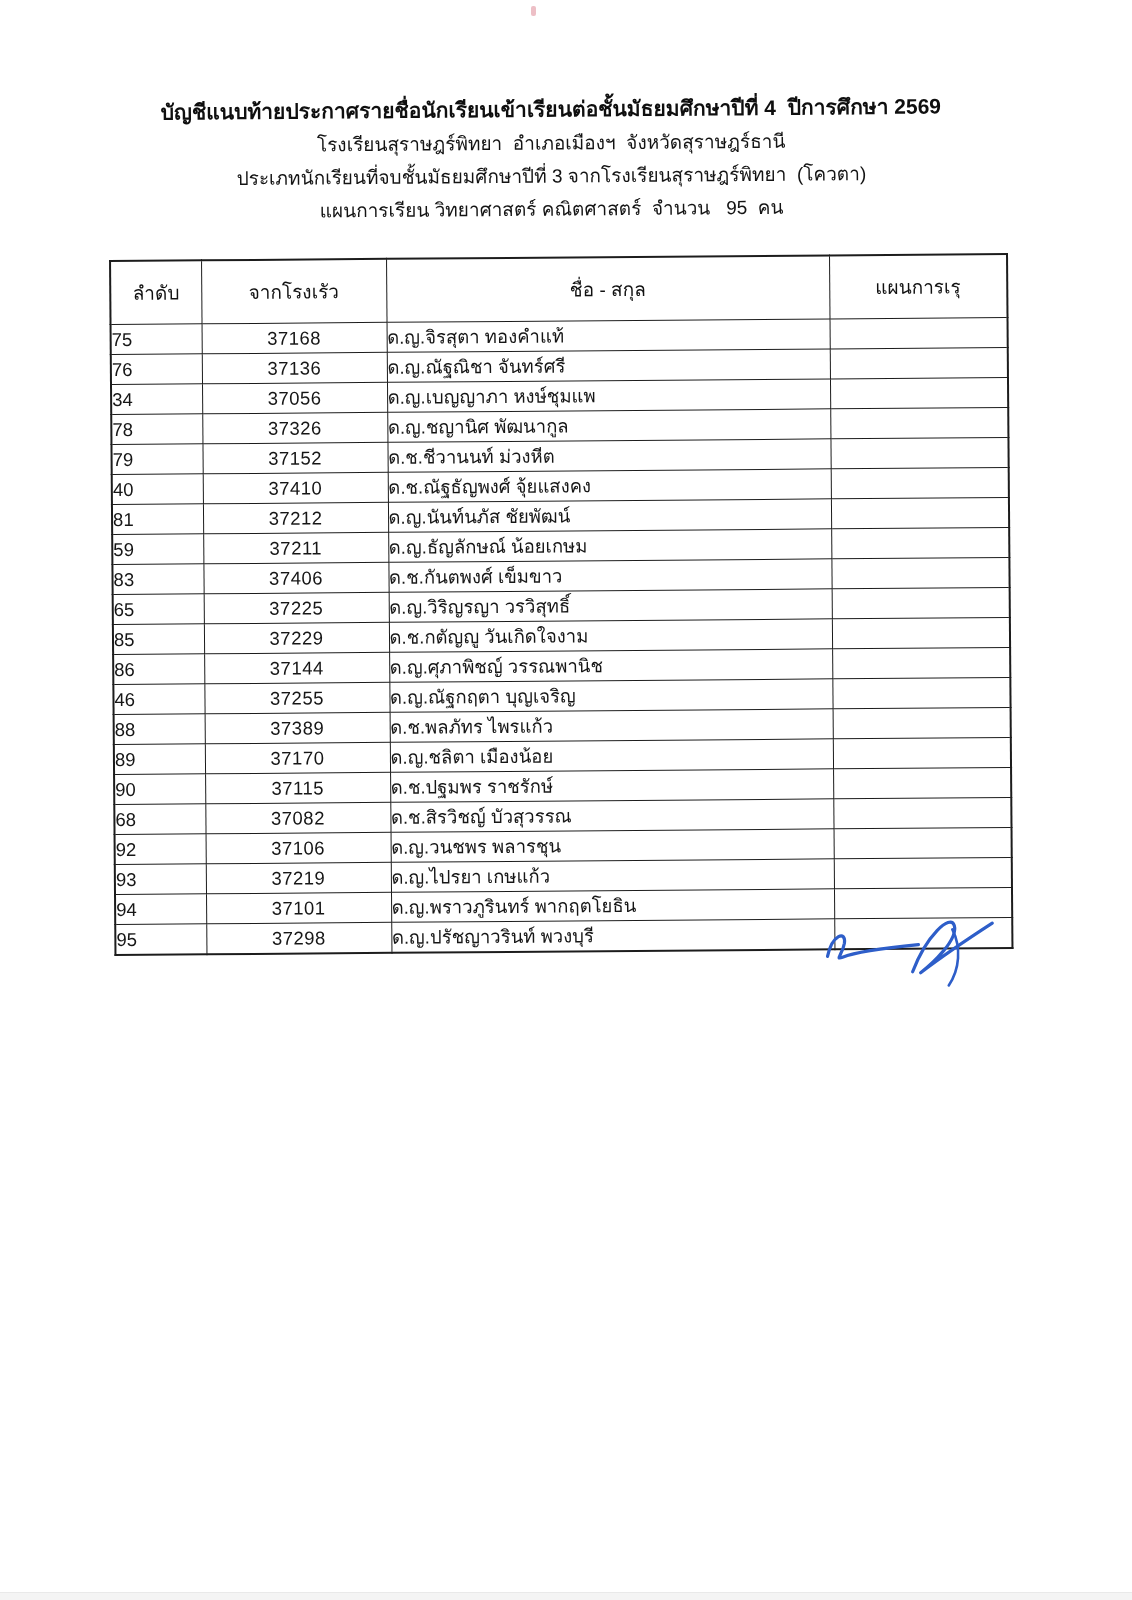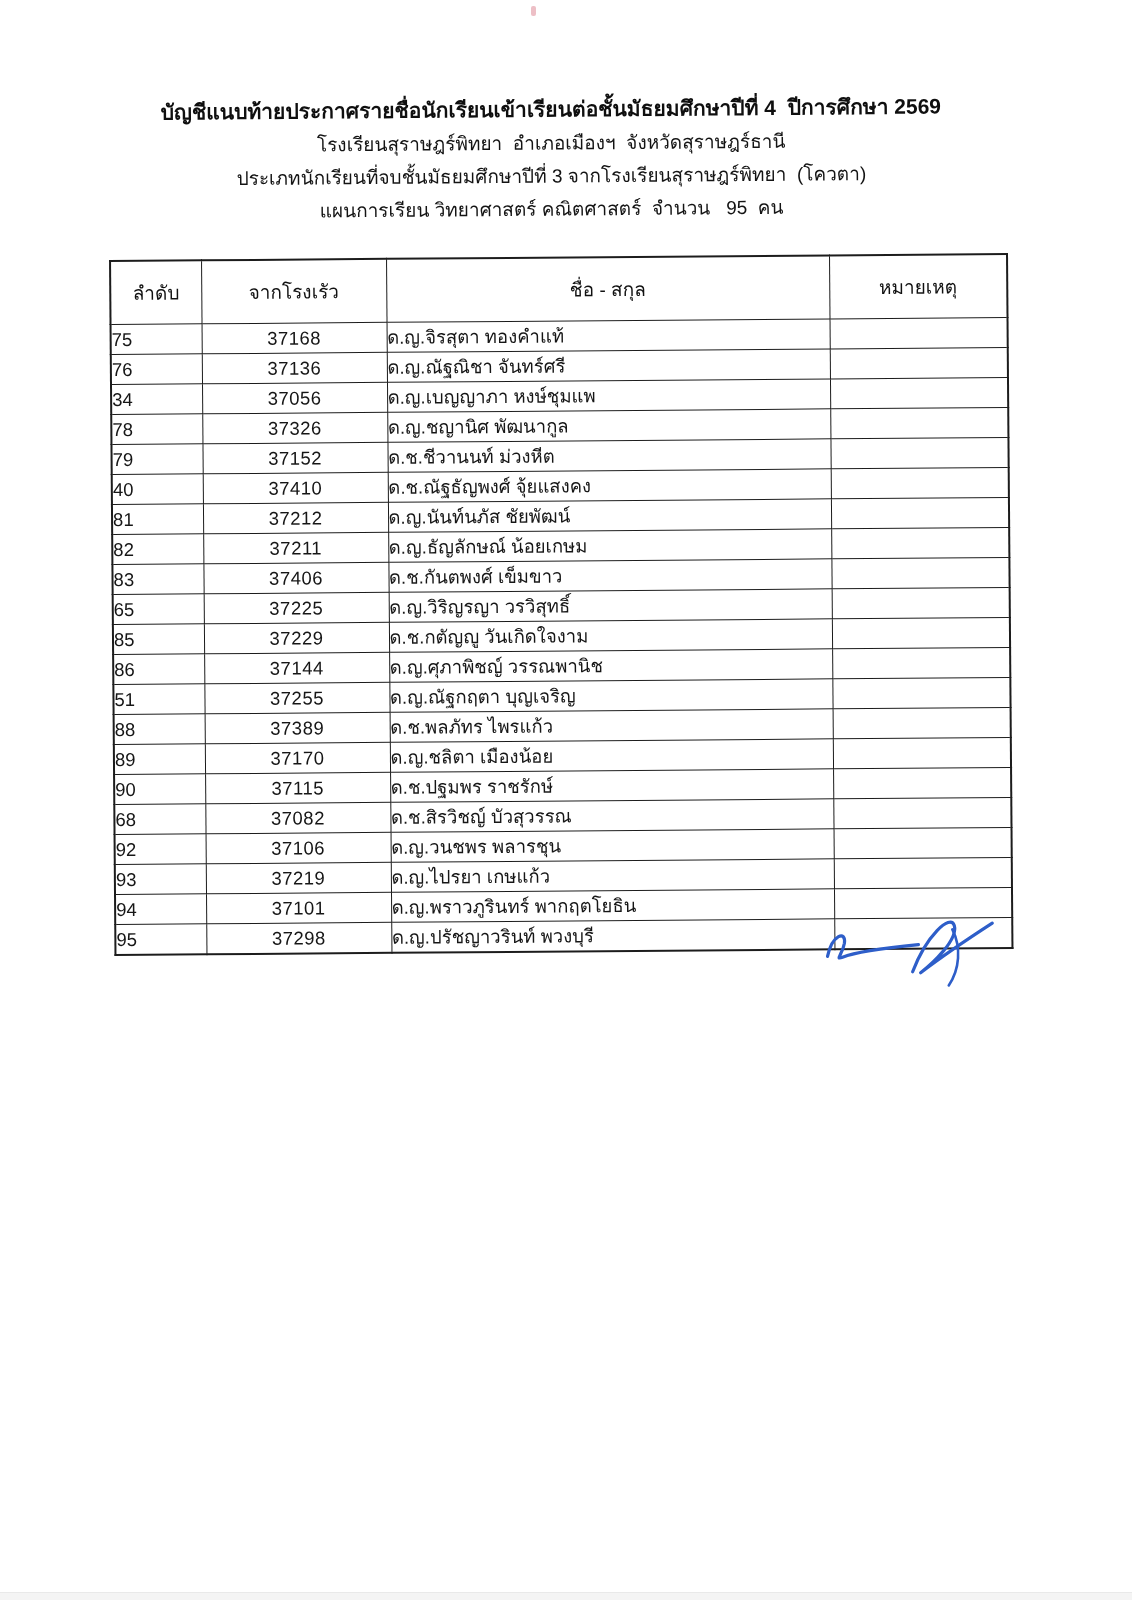--- a/index.html
+++ b/index.html
@@ -124,21 +124,21 @@
         <col style="width:91px">
         <col style="width:185px">
         <col style="width:443px">
         <col style="width:178px">
       </colgroup>
       <thead>
         <tr>
           <th>ลำดับ</th>
           <th>จากโรงเรัว</th>
           <th>ชื่อ - สกุล</th>
-          <th>หมายเหตุ</th>
+          <th>แผนการเรุ</th>
         </tr>
       </thead>
       <tbody>
 
       <tr>
             <td class="c-no">75</td>
             <td class="c-id">37168</td>
             <td class="c-name">ด.ญ.จิรสุตา ทองคำแท้</td>
             <td class="c-remark"></td>
           </tr>
@@ -172,21 +172,21 @@
             <td class="c-name">ด.ช.ณัฐธัญพงศ์ จุ้ยแสงคง</td>
             <td class="c-remark"></td>
           </tr>
           <tr>
             <td class="c-no">81</td>
             <td class="c-id">37212</td>
             <td class="c-name">ด.ญ.นันท์นภัส ชัยพัฒน์</td>
             <td class="c-remark"></td>
           </tr>
           <tr>
-            <td class="c-no">82</td>
+            <td class="c-no">59</td>
             <td class="c-id">37211</td>
             <td class="c-name">ด.ญ.ธัญลักษณ์ น้อยเกษม</td>
             <td class="c-remark"></td>
           </tr>
           <tr>
             <td class="c-no">83</td>
             <td class="c-id">37406</td>
             <td class="c-name">ด.ช.กันตพงศ์ เข็มขาว</td>
             <td class="c-remark"></td>
           </tr>
@@ -202,21 +202,21 @@
             <td class="c-name">ด.ช.กตัญญู วันเกิดใจงาม</td>
             <td class="c-remark"></td>
           </tr>
           <tr>
             <td class="c-no">86</td>
             <td class="c-id">37144</td>
             <td class="c-name">ด.ญ.ศุภาพิชญ์ วรรณพานิช</td>
             <td class="c-remark"></td>
           </tr>
           <tr>
-            <td class="c-no">51</td>
+            <td class="c-no">46</td>
             <td class="c-id">37255</td>
             <td class="c-name">ด.ญ.ณัฐกฤตา บุญเจริญ</td>
             <td class="c-remark"></td>
           </tr>
           <tr>
             <td class="c-no">88</td>
             <td class="c-id">37389</td>
             <td class="c-name">ด.ช.พลภัทร ไพรแก้ว</td>
             <td class="c-remark"></td>
           </tr>

